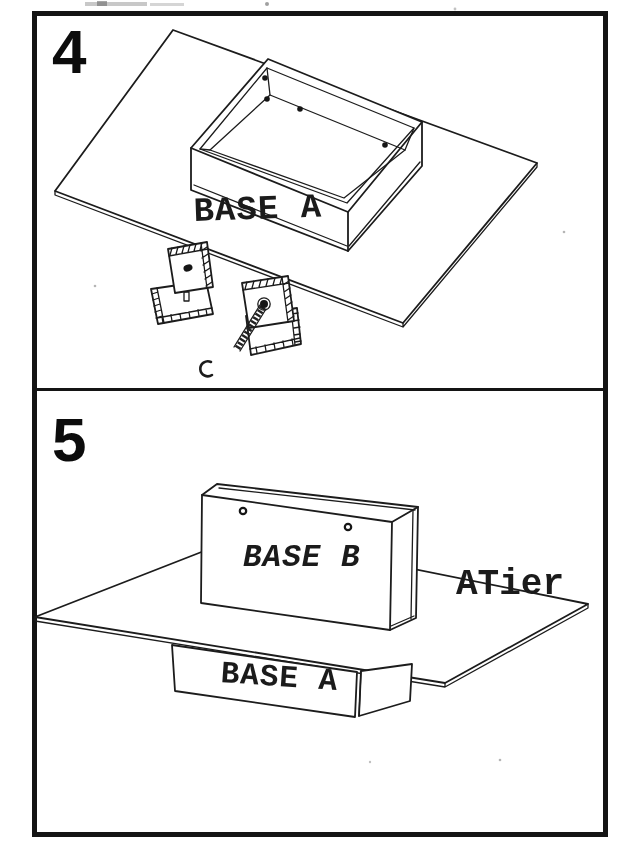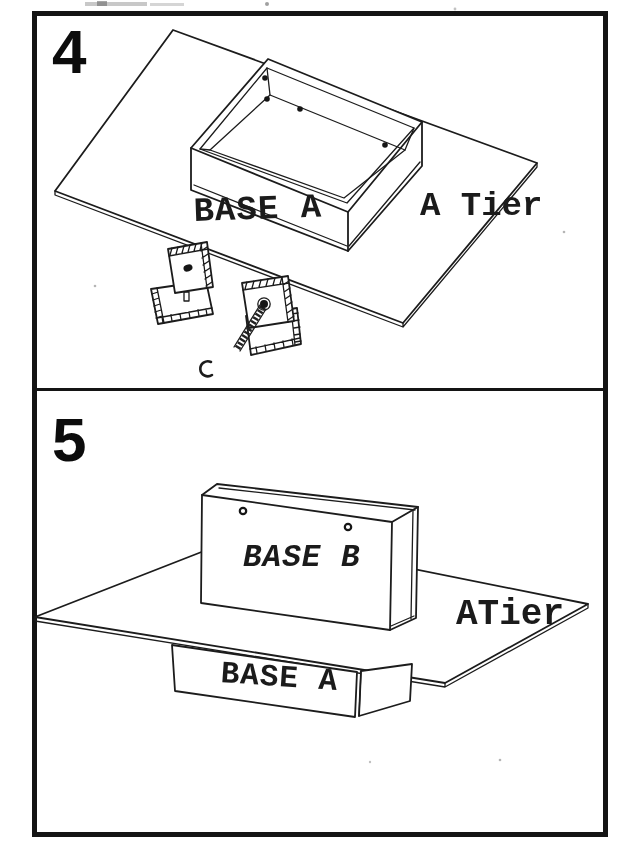--- a/index.html
+++ b/index.html
@@ -9,21 +9,21 @@
          box-sizing:border-box;border:5px solid #141414;background:#fff;}
   .divider{position:absolute;left:32px;top:388px;width:576px;height:3px;background:#141414;}
   .art{position:absolute;left:0;top:0;width:634px;height:851px;}
   .step-num{position:absolute;font-family:"Liberation Sans",sans-serif;font-weight:800;
             font-size:62px;line-height:1;color:#0c0c0c;letter-spacing:0;}
   .dlabel{position:absolute;font-family:"Liberation Mono","DejaVu Sans Mono",monospace;
           font-weight:700;color:#1b1b1b;white-space:nowrap;transform-origin:left top;}
   .lbl-p4-base{left:193px;top:193px;font-size:34px;letter-spacing:1px;transform:rotate(-2deg);}
   .lbl-p4-tier{left:420px;top:187px;font-size:34px;}
   .lbl-p5-baseb{left:243px;top:540px;font-size:31px;letter-spacing:1px;font-style:italic;}
-  .lbl-p5-tier{left:456px;top:594px;font-size:36px;}
+  .lbl-p5-tier{left:456px;top:564px;font-size:36px;}
   .lbl-p5-basea{left:222px;top:656px;font-size:31px;letter-spacing:1px;transform:rotate(4deg);}
   .n4{left:52px;top:21px;} .n5{left:52px;top:409px;}
   
   .ln{fill:none;stroke:#1c1c1c;stroke-width:1.8;stroke-linecap:round;stroke-linejoin:round;}
   .shape{fill:#ffffff;stroke:#1c1c1c;stroke-width:1.8;stroke-linejoin:round;}
   .thin{fill:none;stroke:#1c1c1c;stroke-width:1.3;stroke-linecap:round;stroke-linejoin:round;}
   .dark{fill:#161616;stroke:none;}
   .noise{stroke:none;}
 </style>
 </head>
@@ -125,18 +125,17 @@
 
       <circle cx="243" cy="511" r="3.2" fill="#fff" stroke="#161616" stroke-width="2.2"></circle>
       <circle cx="348" cy="527" r="3.2" fill="#fff" stroke="#161616" stroke-width="2.2"></circle>
     </g>
   </svg>
 
   <div class="step-num n4">4</div>
   <div class="step-num n5">5</div>
 
   <div class="dlabel lbl-p4-base">BASE A</div>
-  <div class="dlabel lbl-p4-tier">A Tier</div>
   <div class="dlabel lbl-p5-baseb">BASE B</div>
   <div class="dlabel lbl-p5-tier">ATier</div>
   <div class="dlabel lbl-p5-basea">BASE A</div>
 
 </div>
 
 </body></html>

